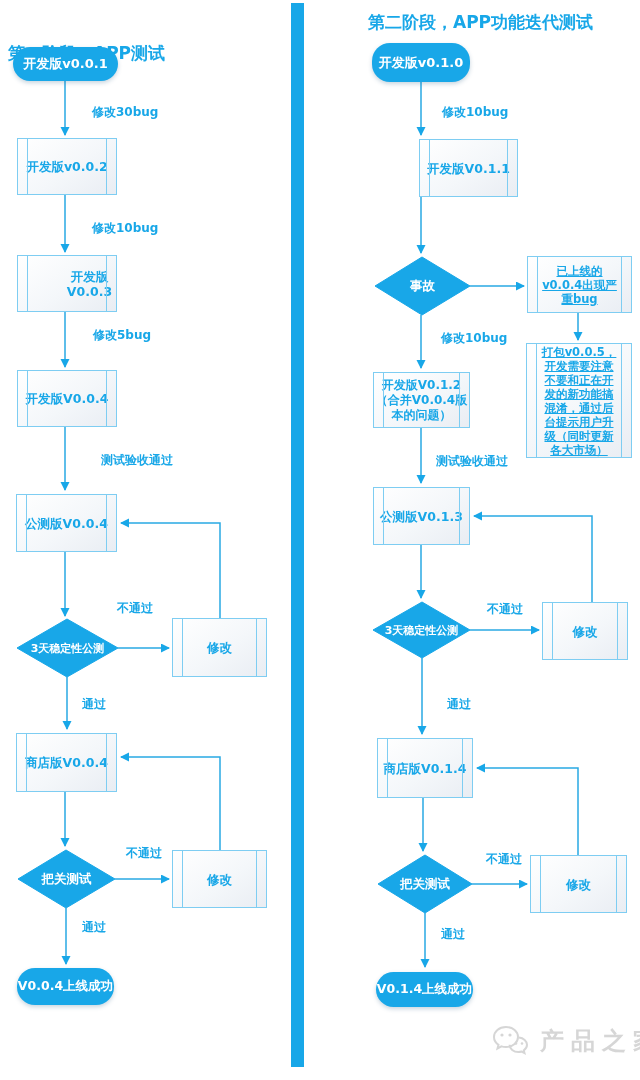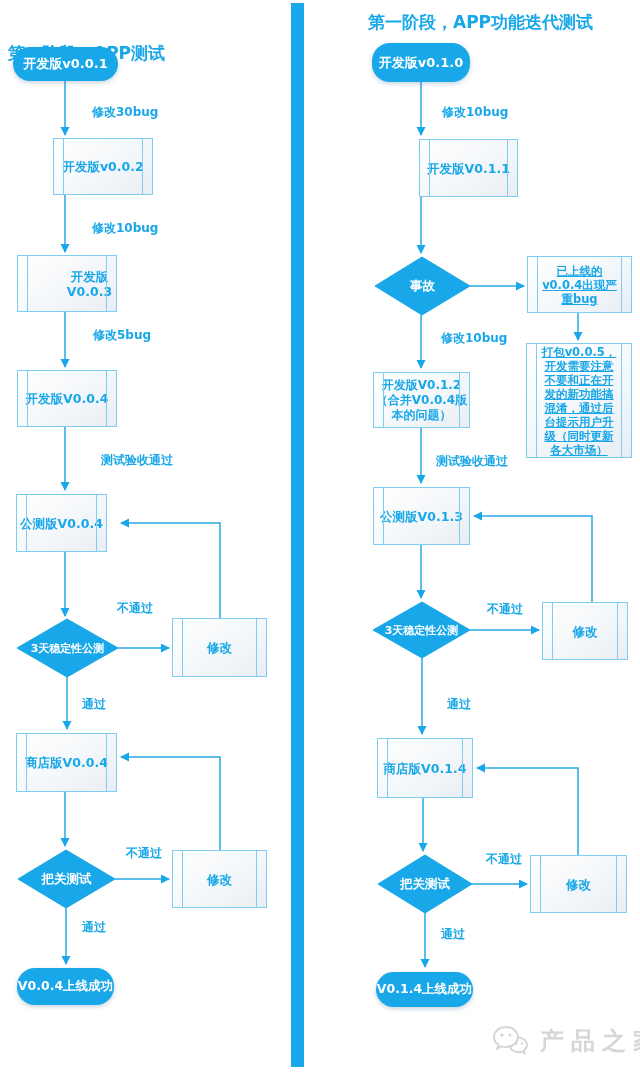--- a/index.html
+++ b/index.html
@@ -93,33 +93,33 @@
   </svg>
 
   <div class="divider"></div>
 
   <div class="title" style="left:8px;top:9px;margin-top:33px;">第一阶段：APP测试</div>
 
   <div class="pill" style="left:13px;top:47px;width:105px;height:34px;">开发版v0.0.1</div>
 
   <div class="edge-label" style="left:92px;top:104px;">修改30bug</div>
 
-  <div class="pbox" style="left:17px;top:138px;width:100px;height:57px;margin-left:36px;">开发版v0.0.2</div>
+  <div class="pbox" style="left:17px;top:138px;width:100px;height:57px;">开发版v0.0.2</div>
 
   <div class="edge-label" style="left:92px;top:220px;">修改10bug</div>
 
   <div class="pbox" style="left:17px;top:255px;width:100px;height:57px;padding-left:45px;">开发版V0.0.3</div>
 
   <div class="edge-label" style="left:93px;top:327px;">修改5bug</div>
 
   <div class="pbox" style="left:17px;top:370px;width:100px;height:57px;">开发版V0.0.4</div>
 
   <div class="edge-label" style="left:101px;top:452px;">测试验收通过</div>
 
-  <div class="pbox" style="left:16px;top:494px;width:91px;height:58px;">公测版V0.0.4</div>
+  <div class="pbox" style="left:16px;top:494px;width:101px;height:58px;">公测版V0.0.4</div>
 
   <div class="edge-label" style="left:117px;top:600px;">不通过</div>
 
   <div class="dtext" style="left:17px;top:619px;width:101px;height:58px;font-size:11px;">3天稳定性公测</div>
 
   <div class="pbox" style="left:172px;top:618px;width:95px;height:59px;">修改</div>
 
   <div class="edge-label" style="left:82px;top:696px;">通过</div>
 
   <div class="pbox" style="left:16px;top:733px;width:101px;height:59px;">商店版V0.0.4</div>
@@ -127,21 +127,21 @@
   <div class="edge-label" style="left:126px;top:845px;">不通过</div>
 
   <div class="dtext" style="left:18px;top:850px;width:97px;height:58px;font-size:12.5px;">把关测试</div>
 
   <div class="pbox" style="left:172px;top:850px;width:95px;height:58px;">修改</div>
 
   <div class="edge-label" style="left:82px;top:919px;">通过</div>
 
   <div class="pill" style="left:17px;top:968px;width:97px;height:37px;font-size:12.5px;">V0.0.4上线成功</div>
 
-  <div class="title" style="left:368px;top:11px;">第一阶段，APP功能迭代测试</div>
+  <div class="title" style="left:368px;top:11px;">第二阶段，APP功能迭代测试</div>
 
   <div class="pill" style="left:372px;top:43px;width:98px;height:39px;">开发版v0.1.0</div>
 
   <div class="edge-label" style="left:442px;top:104px;">修改10bug</div>
 
   <div class="pbox" style="left:373px;top:139px;width:99px;height:58px;margin-left:46px;">开发版V0.1.1</div>
 
   <div class="dtext" style="left:375px;top:257px;width:95px;height:58px;font-size:12.5px;">事故</div>
 
   <div class="pbox note" style="left:527px;top:256px;width:105px;height:57px;">已上线的v0.0.4出现严重bug</div>

